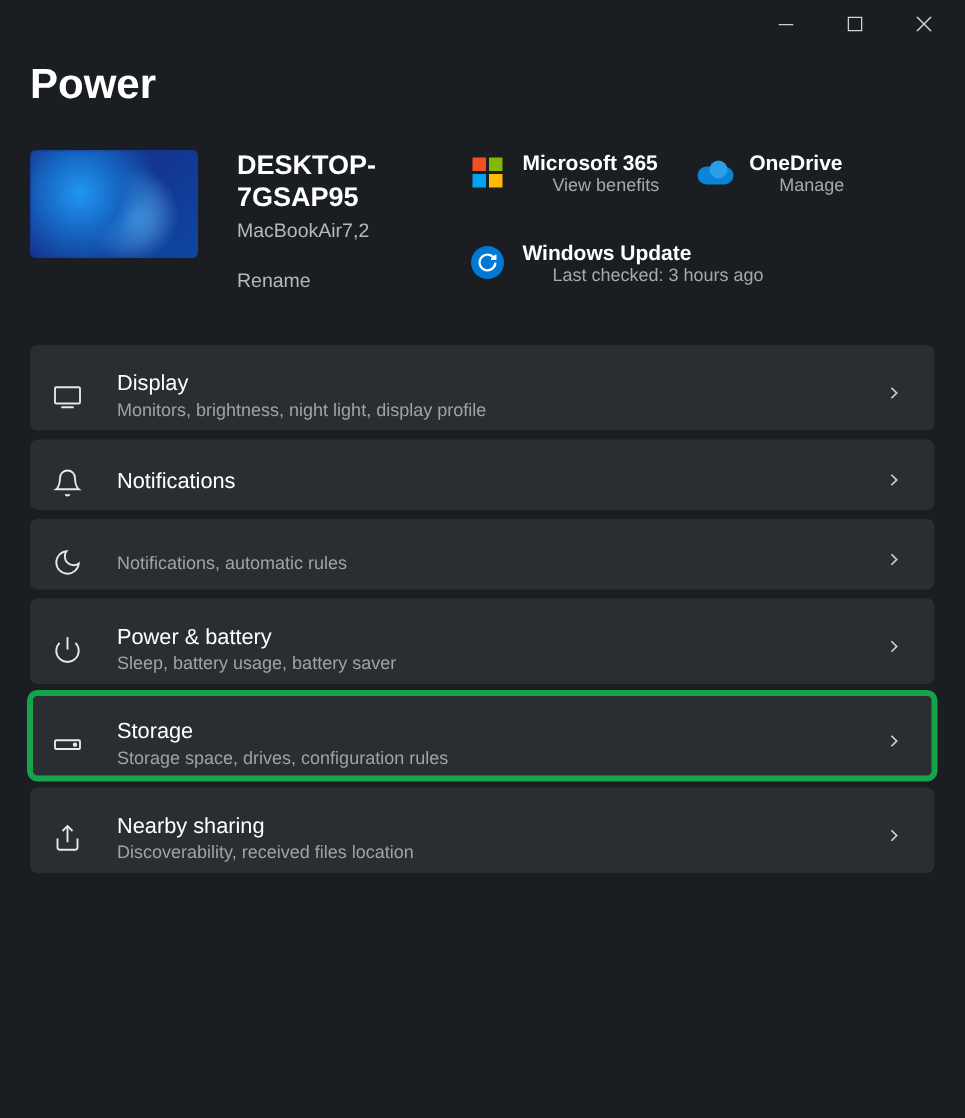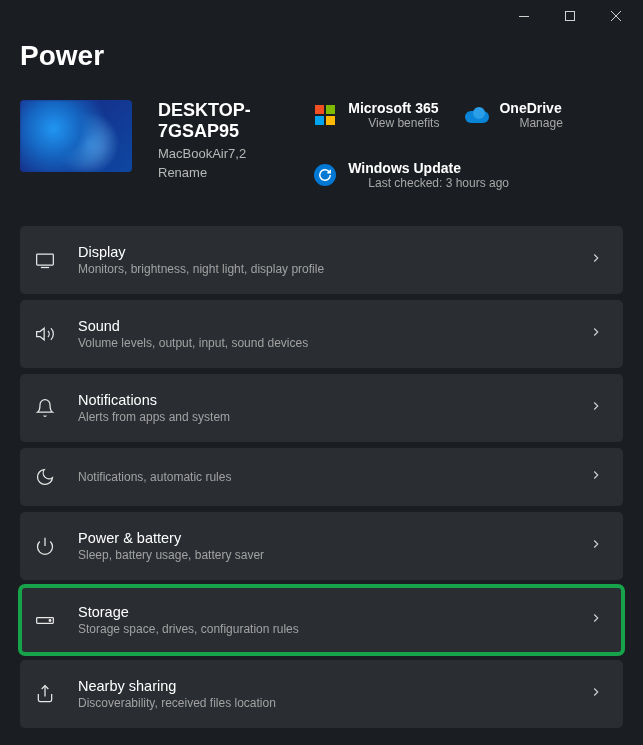--- a/index.html
+++ b/index.html
@@ -57,21 +57,21 @@
   filter: blur(1px);
 }
 .pc-meta .pc-name {
   font-size: 18px;
   font-weight: 600;
   margin-bottom: 4px;
 }
 .pc-meta .pc-model {
   font-size: 13px;
   color: #b8b8b8;
-  margin-bottom: 4px;
+  margin-bottom: 18px;
 }
 .pc-meta .rename {
   font-size: 13px;
   color: #b8b8b8;
 }
 .tiles {
   display: flex;
   flex-wrap: wrap;
   gap: 30px 26px;
   margin-left: 16px;
@@ -84,21 +84,21 @@
 .tile-icon {
   width: 22px; height: 22px;
   display: flex; align-items: center; justify-content: center;
 }
 .tile-text .tile-title { font-size: 14px; font-weight: 600; }
 .tile-text .tile-sub { font-size: 12px; color: #a8a8a8; margin-left: 20px; }
 .settings-list { display: flex; flex-direction: column; gap: 6px; }
 .setting-item {
   background: #2a2d32;
   border-radius: 5px;
-  padding: 18px 20px 18px 14px;
+  padding: 18px 20px 7px 14px;
   display: flex;
   align-items: center;
   gap: 22px;
   cursor: pointer;
 }
 .setting-item.highlighted {
   outline: 4px solid #16a34a;
   outline-offset: -2px;
 }
 .setting-icon {
@@ -212,49 +212,30 @@
         <div class="setting-title">Display</div>
         <div class="setting-sub">Monitors, brightness, night light, display profile</div>
       </div>
       <div class="chevron">
         <svg width="14" height="14" viewBox="0 0 24 24" fill="none" stroke="currentColor" stroke-width="2">
             <polyline points="9 18 15 12 9 6"></polyline>
           </svg>
       </div>
     </div>
 
-    <div class="setting-item">
-      <div class="setting-icon">
-        <svg width="20" height="20" viewBox="0 0 24 24" fill="none" stroke="currentColor" stroke-width="1.5">
-            <polygon points="11 5 6 9 2 9 2 15 6 15 11 19 11 5"></polygon>
-            <path d="M15.54 8.46a5 5 0 0 1 0 7.07"></path>
-            <path d="M19.07 4.93a10 10 0 0 1 0 14.14"></path>
-          </svg>
-      </div>
-      <div class="setting-text">
-        <div class="setting-title">Sound</div>
-        <div class="setting-sub">Volume levels, output, input, sound devices</div>
-      </div>
-      <div class="chevron">
-        <svg width="14" height="14" viewBox="0 0 24 24" fill="none" stroke="currentColor" stroke-width="2">
-            <polyline points="9 18 15 12 9 6"></polyline>
-          </svg>
-      </div>
-    </div>
 
     <div class="setting-item">
       <div class="setting-icon">
         <svg width="20" height="20" viewBox="0 0 24 24" fill="none" stroke="currentColor" stroke-width="1.5">
             <path d="M6 8a6 6 0 0 1 12 0c0 7 3 9 3 9H3s3-2 3-9"></path>
             <path d="M10.3 21a1.94 1.94 0 0 0 3.4 0"></path>
           </svg>
       </div>
       <div class="setting-text">
         <div class="setting-title">Notifications</div>
-        <div class="setting-sub">Alerts from apps and system</div>
       </div>
       <div class="chevron">
         <svg width="14" height="14" viewBox="0 0 24 24" fill="none" stroke="currentColor" stroke-width="2">
             <polyline points="9 18 15 12 9 6"></polyline>
           </svg>
       </div>
     </div>
 
     <div class="setting-item">
       <div class="setting-icon">

